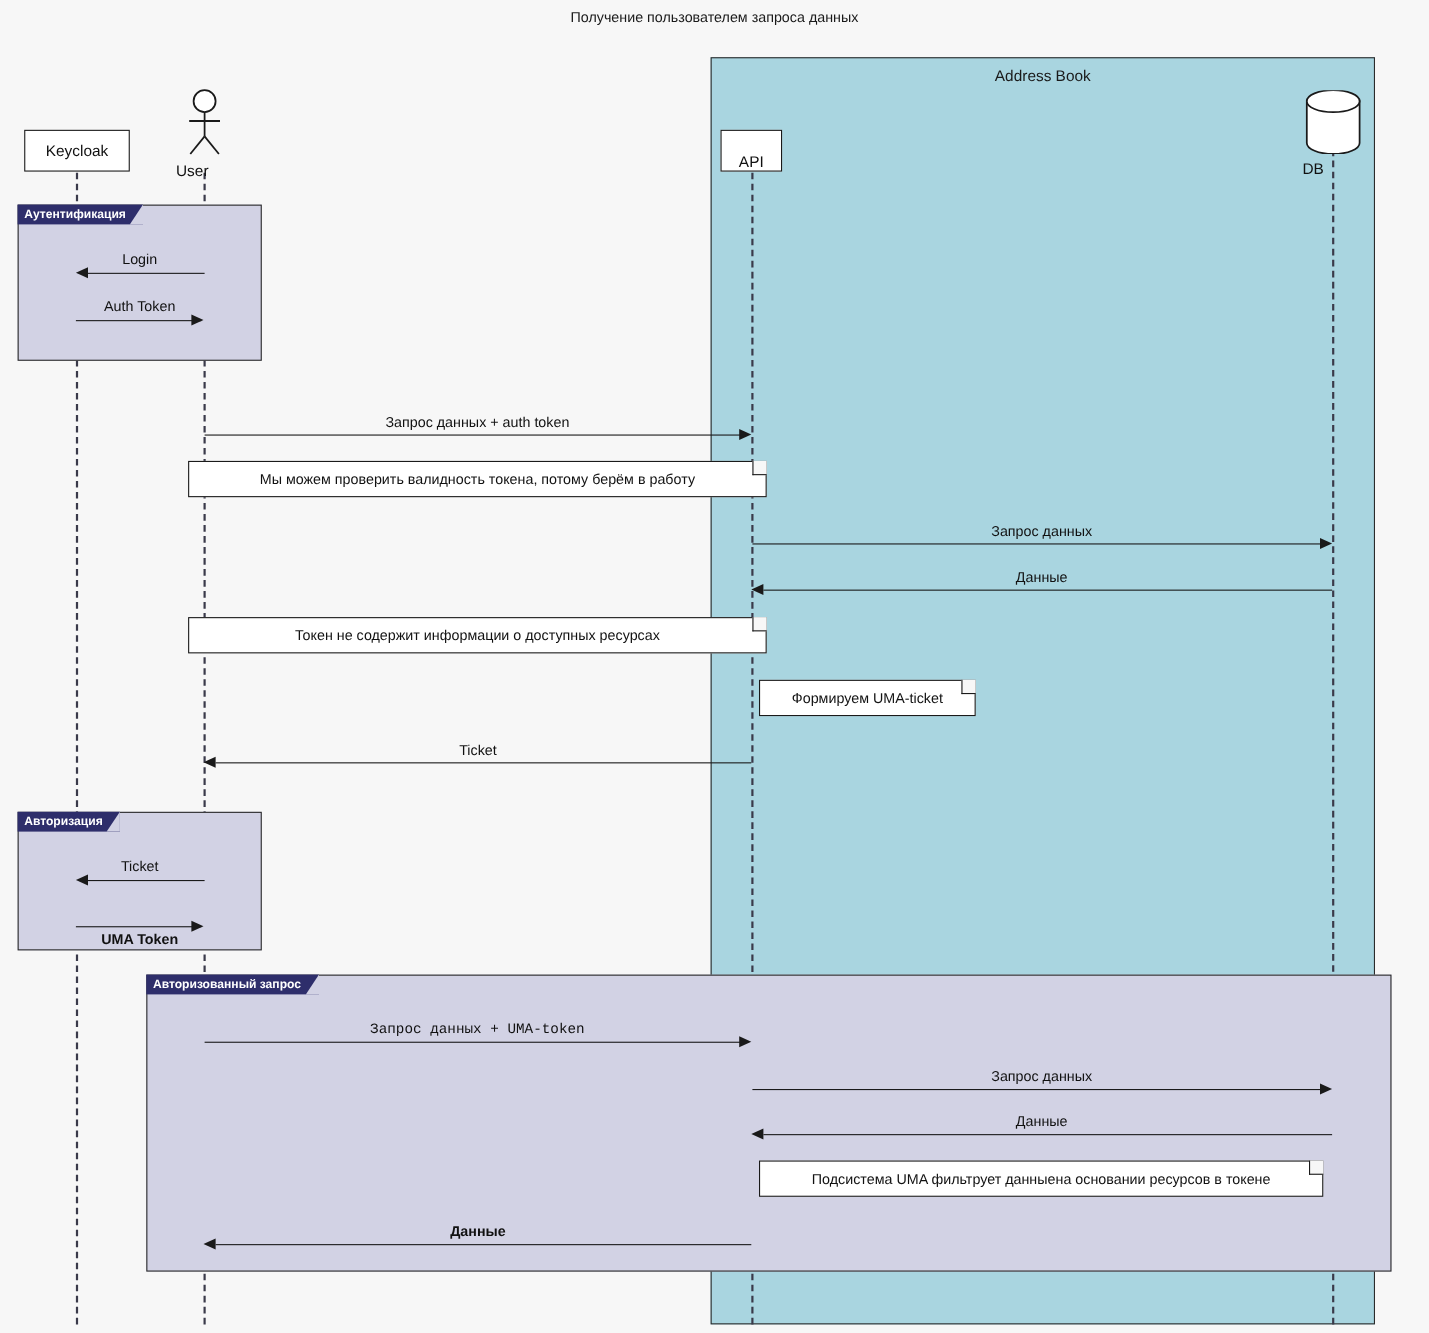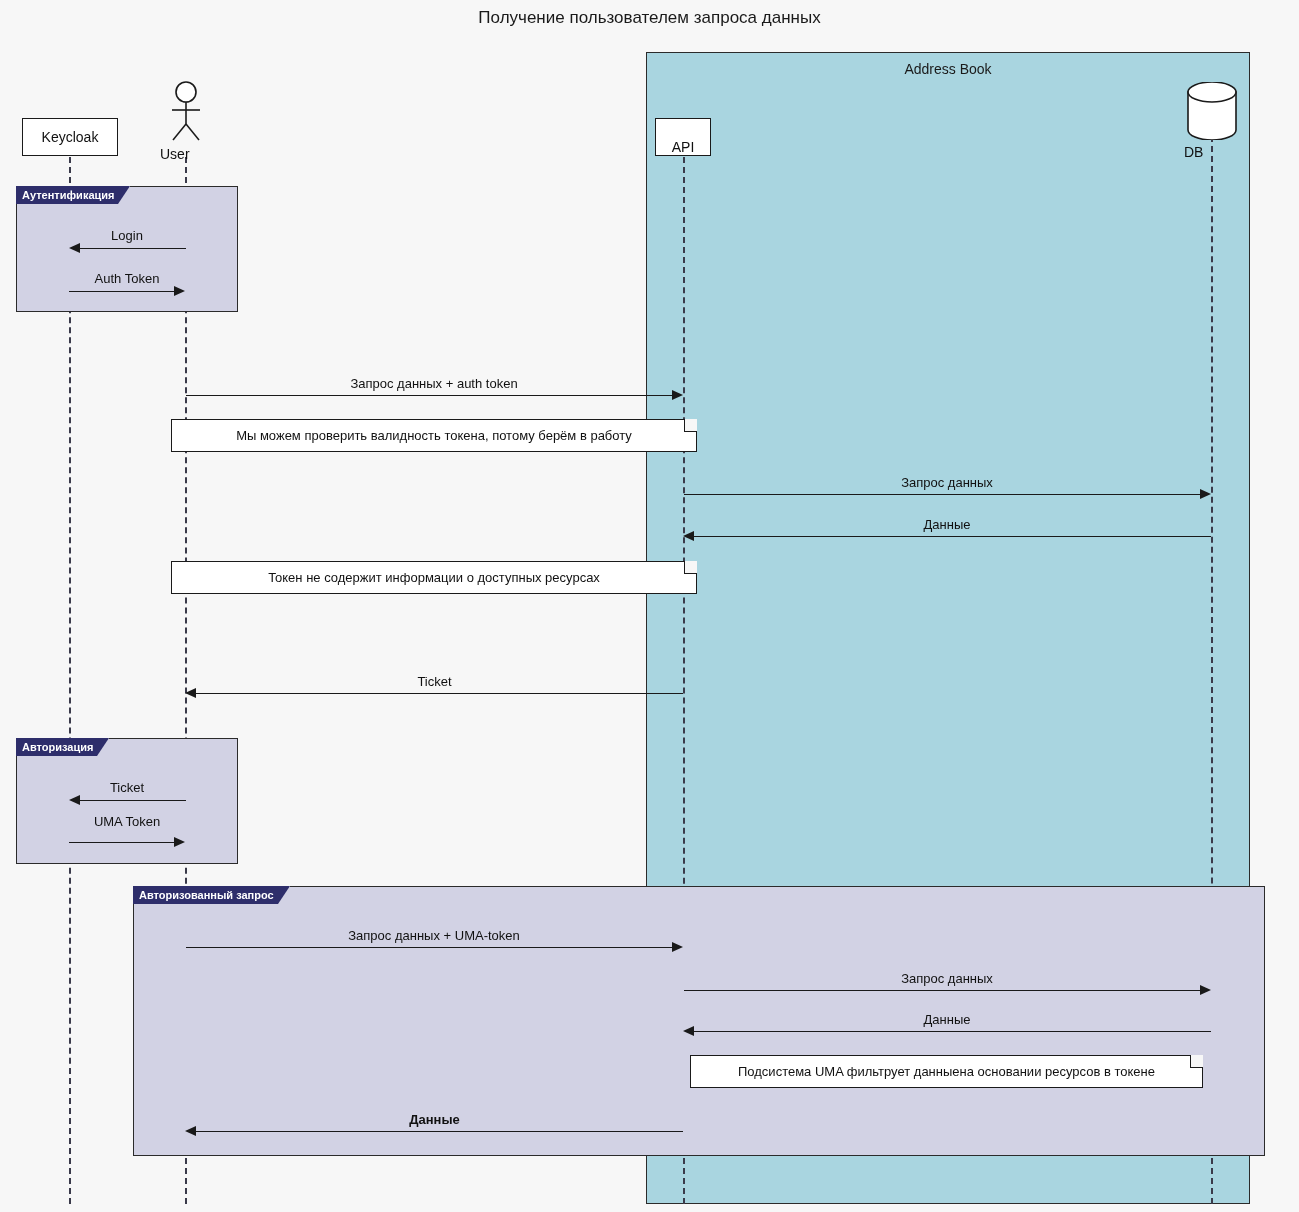--- a/index.html
+++ b/index.html
@@ -17,21 +17,21 @@
     background: #f7f7f7;
     overflow: hidden;
   }
   .abs { position: absolute; }
 
   #title {
     top: 8px;
     left: 0;
     width: 1299px;
     text-align: center;
-    font-size: 17px;
+    font-size: 13px;
     color: #1a1a1a;
   }
 
   
   .group-box {
     background: #a9d5e0;
     border: 1px solid #2b2b2b;
     box-sizing: border-box;
   }
   .group-title {
@@ -179,21 +179,21 @@
   </div>
 
   <div class="abs" style="left:1184px; top:82px; width:56px; height:76px;">
     <svg width="56" height="58" viewBox="0 0 56 58">
       <path d="M4,10 L4,48 A24,10 0 0 0 52,48 L52,10 Z" fill="#ffffff" stroke="#1a1a1a" stroke-width="1.6"></path>
       <ellipse cx="28" cy="10" rx="24" ry="10" fill="#ffffff" stroke="#1a1a1a" stroke-width="1.6"></ellipse>
     </svg>
     <div class="actor-label">DB</div>
   </div>
 
-  <div class="abs fragment" style="left:16px; top:186px; width:222px; height:126px;">
+  <div class="abs fragment" style="left:16px; top:186px; width:222px; height:142px;">
     <div class="frag-label">Аутентификация</div>
   </div>
 
   <div class="abs msg-label" style="left:68px; top:228px; width:118px;">Login</div>
   <div class="abs msg-line" style="left:72px; top:248px; width:114px;"></div>
   <div class="abs arrow-head arrow-left" style="left:69px; top:243px;"></div>
 
   <div class="abs msg-label" style="left:68px; top:271px; width:118px;">Auth Token</div>
   <div class="abs msg-line" style="left:69px; top:291px; width:114px;"></div>
   <div class="abs arrow-head arrow-right" style="left:174px; top:286px;"></div>
@@ -214,42 +214,46 @@
 
   <div class="abs msg-label" style="left:683px; top:517px; width:528px;">Данные</div>
   <div class="abs msg-line" style="left:694px; top:536px; width:517px;"></div>
   <div class="abs arrow-head arrow-left" style="left:683px; top:531px;"></div>
 
   <div class="note" style="left:171px; top:561px; width:526px; height:33px;">
     <span class="fold"></span>
     <span>Токен не содержит информации о доступных ресурсах</span>
   </div>
 
+  <div class="note" style="left:690px; top:618px; width:197px; height:33px;">
+    <span class="fold"></span>
+    <span>Формируем UMA-ticket</span>
+  </div>
 
   <div class="abs msg-label" style="left:186px; top:674px; width:497px;">Ticket</div>
   <div class="abs msg-line" style="left:196px; top:693px; width:487px;"></div>
   <div class="abs arrow-head arrow-left" style="left:185px; top:688px;"></div>
 
   <div class="abs fragment" style="left:16px; top:738px; width:222px; height:126px;">
     <div class="frag-label">Авторизация</div>
   </div>
 
   <div class="abs msg-label" style="left:68px; top:780px; width:118px;">Ticket</div>
   <div class="abs msg-line" style="left:72px; top:800px; width:114px;"></div>
   <div class="abs arrow-head arrow-left" style="left:69px; top:795px;"></div>
 
-  <div class="abs msg-label" style="left:68px; top:814px; width:118px;">UMA Token</div>
+  <div class="abs msg-label" style="left:68px; top:846px; width:118px;font-weight:bold;">UMA Token</div>
   <div class="abs msg-line" style="left:69px; top:842px; width:114px;"></div>
   <div class="abs arrow-head arrow-right" style="left:174px; top:837px;"></div>
 
   <div class="abs fragment" style="left:133px; top:886px; width:1132px; height:270px;">
     <div class="frag-label">Авторизованный запрос</div>
   </div>
 
-  <div class="abs msg-label" style="left:185px; top:928px; width:498px;">Запрос данных + UMA-token</div>
+  <div class="abs msg-label" style="left:185px; top:928px; width:498px;font-family:Liberation Mono, monospace;">Запрос данных + UMA-token</div>
   <div class="abs msg-line" style="left:186px; top:947px; width:489px;"></div>
   <div class="abs arrow-head arrow-right" style="left:672px; top:942px;"></div>
 
   <div class="abs msg-label" style="left:683px; top:971px; width:528px;">Запрос данных</div>
   <div class="abs msg-line" style="left:684px; top:990px; width:517px;"></div>
   <div class="abs arrow-head arrow-right" style="left:1200px; top:985px;"></div>
 
   <div class="abs msg-label" style="left:683px; top:1012px; width:528px;">Данные</div>
   <div class="abs msg-line" style="left:694px; top:1031px; width:517px;"></div>
   <div class="abs arrow-head arrow-left" style="left:683px; top:1026px;"></div>

